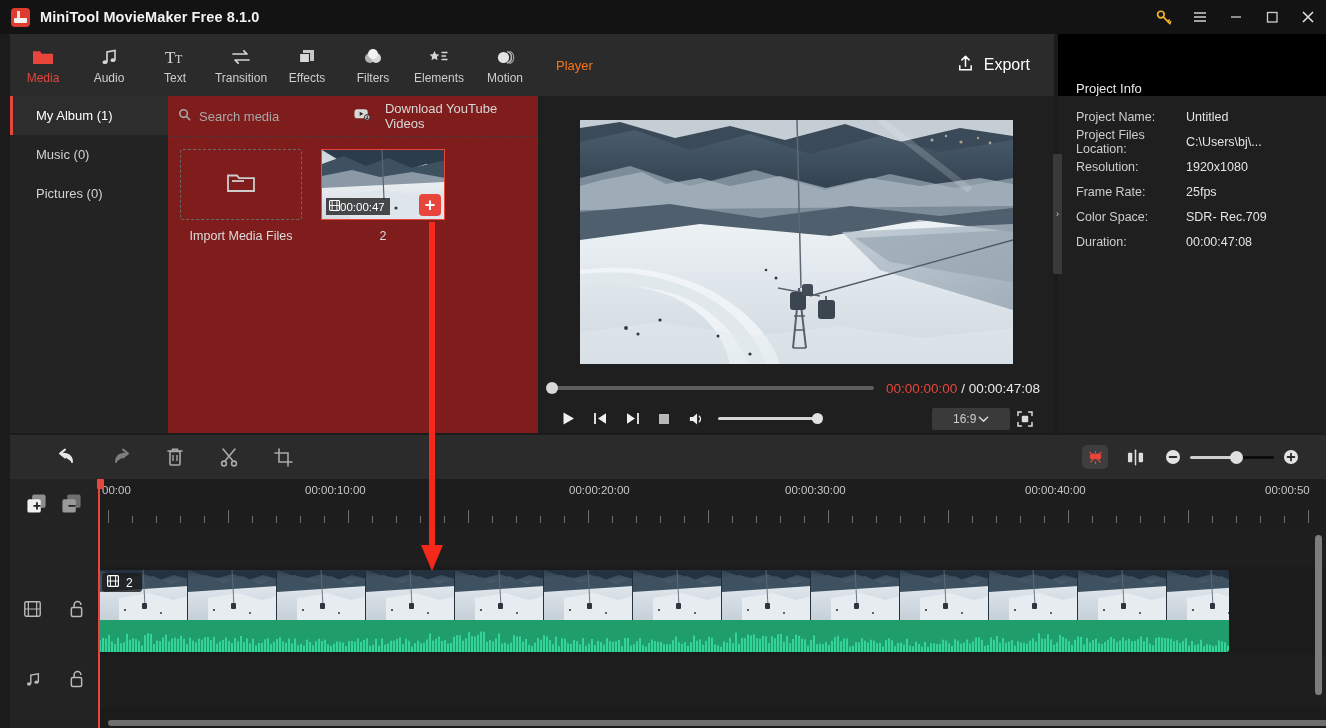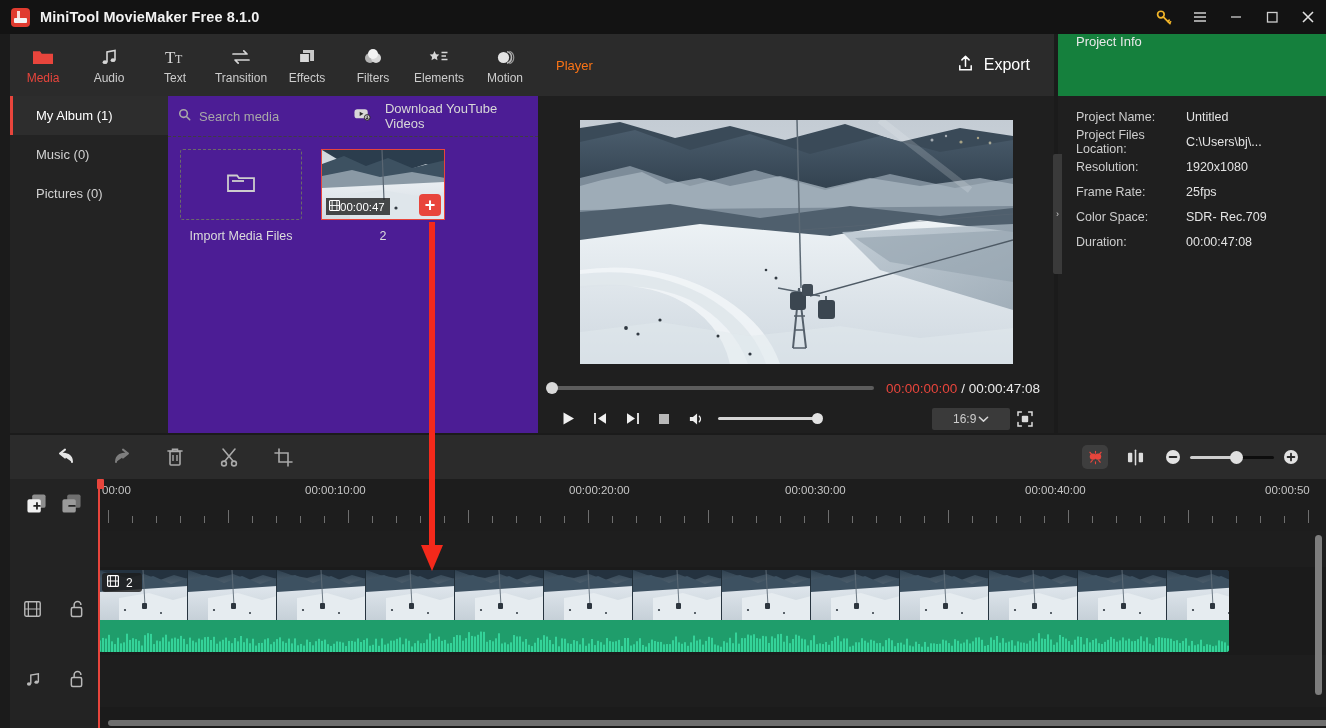--- a/index.html
+++ b/index.html
@@ -66,21 +66,21 @@
   }
   .album.active { background: #2d2d2d; color: #ffffff; }
   .album.active::before {
     content: ""; position: absolute; left: 0; top: 0; width: 3px; height: 39px;
     background: #e8453c;
   }
 
   
   .mediapanel {
     position: absolute; left: 168px; top: 96px; width: 370px; height: 337px;
-    background: #4c1d95;
+    background: #7f1d1d;
   }
   .media-toolbar {
     height: 40px; display: flex; align-items: center; color: #c9c9c9; font-size: 13px;
   }
   .searchbox { display: flex; align-items: center; gap: 8px; margin-left: 10px; width: 170px; }
   .searchbox .stext { color: #a8a8a8; font-size: 13px; }
   .ytlink { display: flex; align-items: center; gap: 14px; margin-left: 8px; }
   .ytlink .ytext { color: #d8d8d8; font-size: 13px; }
 
   .media-grid {
@@ -162,21 +162,21 @@
     display: flex; align-items: center; padding: 0 21px; font-size: 12px; color: #cccccc;
   }
   .ratio-sel .chev { margin-left: auto; }
   .fs-btn { width: 30px; height: 26px; display: flex; align-items: center; justify-content: center; color: #dcdcdc; }
 
   
   .projinfo {
     position: absolute; left: 1058px; top: 34px; width: 268px; height: 399px;
     background: #1f1f1f;
   }
-  .proj-head { height: 62px; background: #15803d; display: flex; align-items: flex-start; padding-left: 18px; }
+  .proj-head { height: 62px; background: #000000; display: flex; align-items: flex-end; padding-left: 18px; }
   .proj-head .ptitle { font-size: 13px; color: #e8e8e8; }
   .proj-rows { padding-top: 8px; }
   .proj-row { height: 25px; display: flex; align-items: center; font-size: 12.5px; }
   .proj-key { width: 128px; padding-left: 18px; color: #cdcdcd; }
   .proj-val { color: #e3e3e3; }
   .collapse-handle {
     position: absolute; left: -5px; top: 120px; width: 9px; height: 120px;
     background: #3a3a3a; border-radius: 2px 0 0 2px;
     display: flex; align-items: center; justify-content: center; color: #cfcfcf; font-size: 9px;
   }

